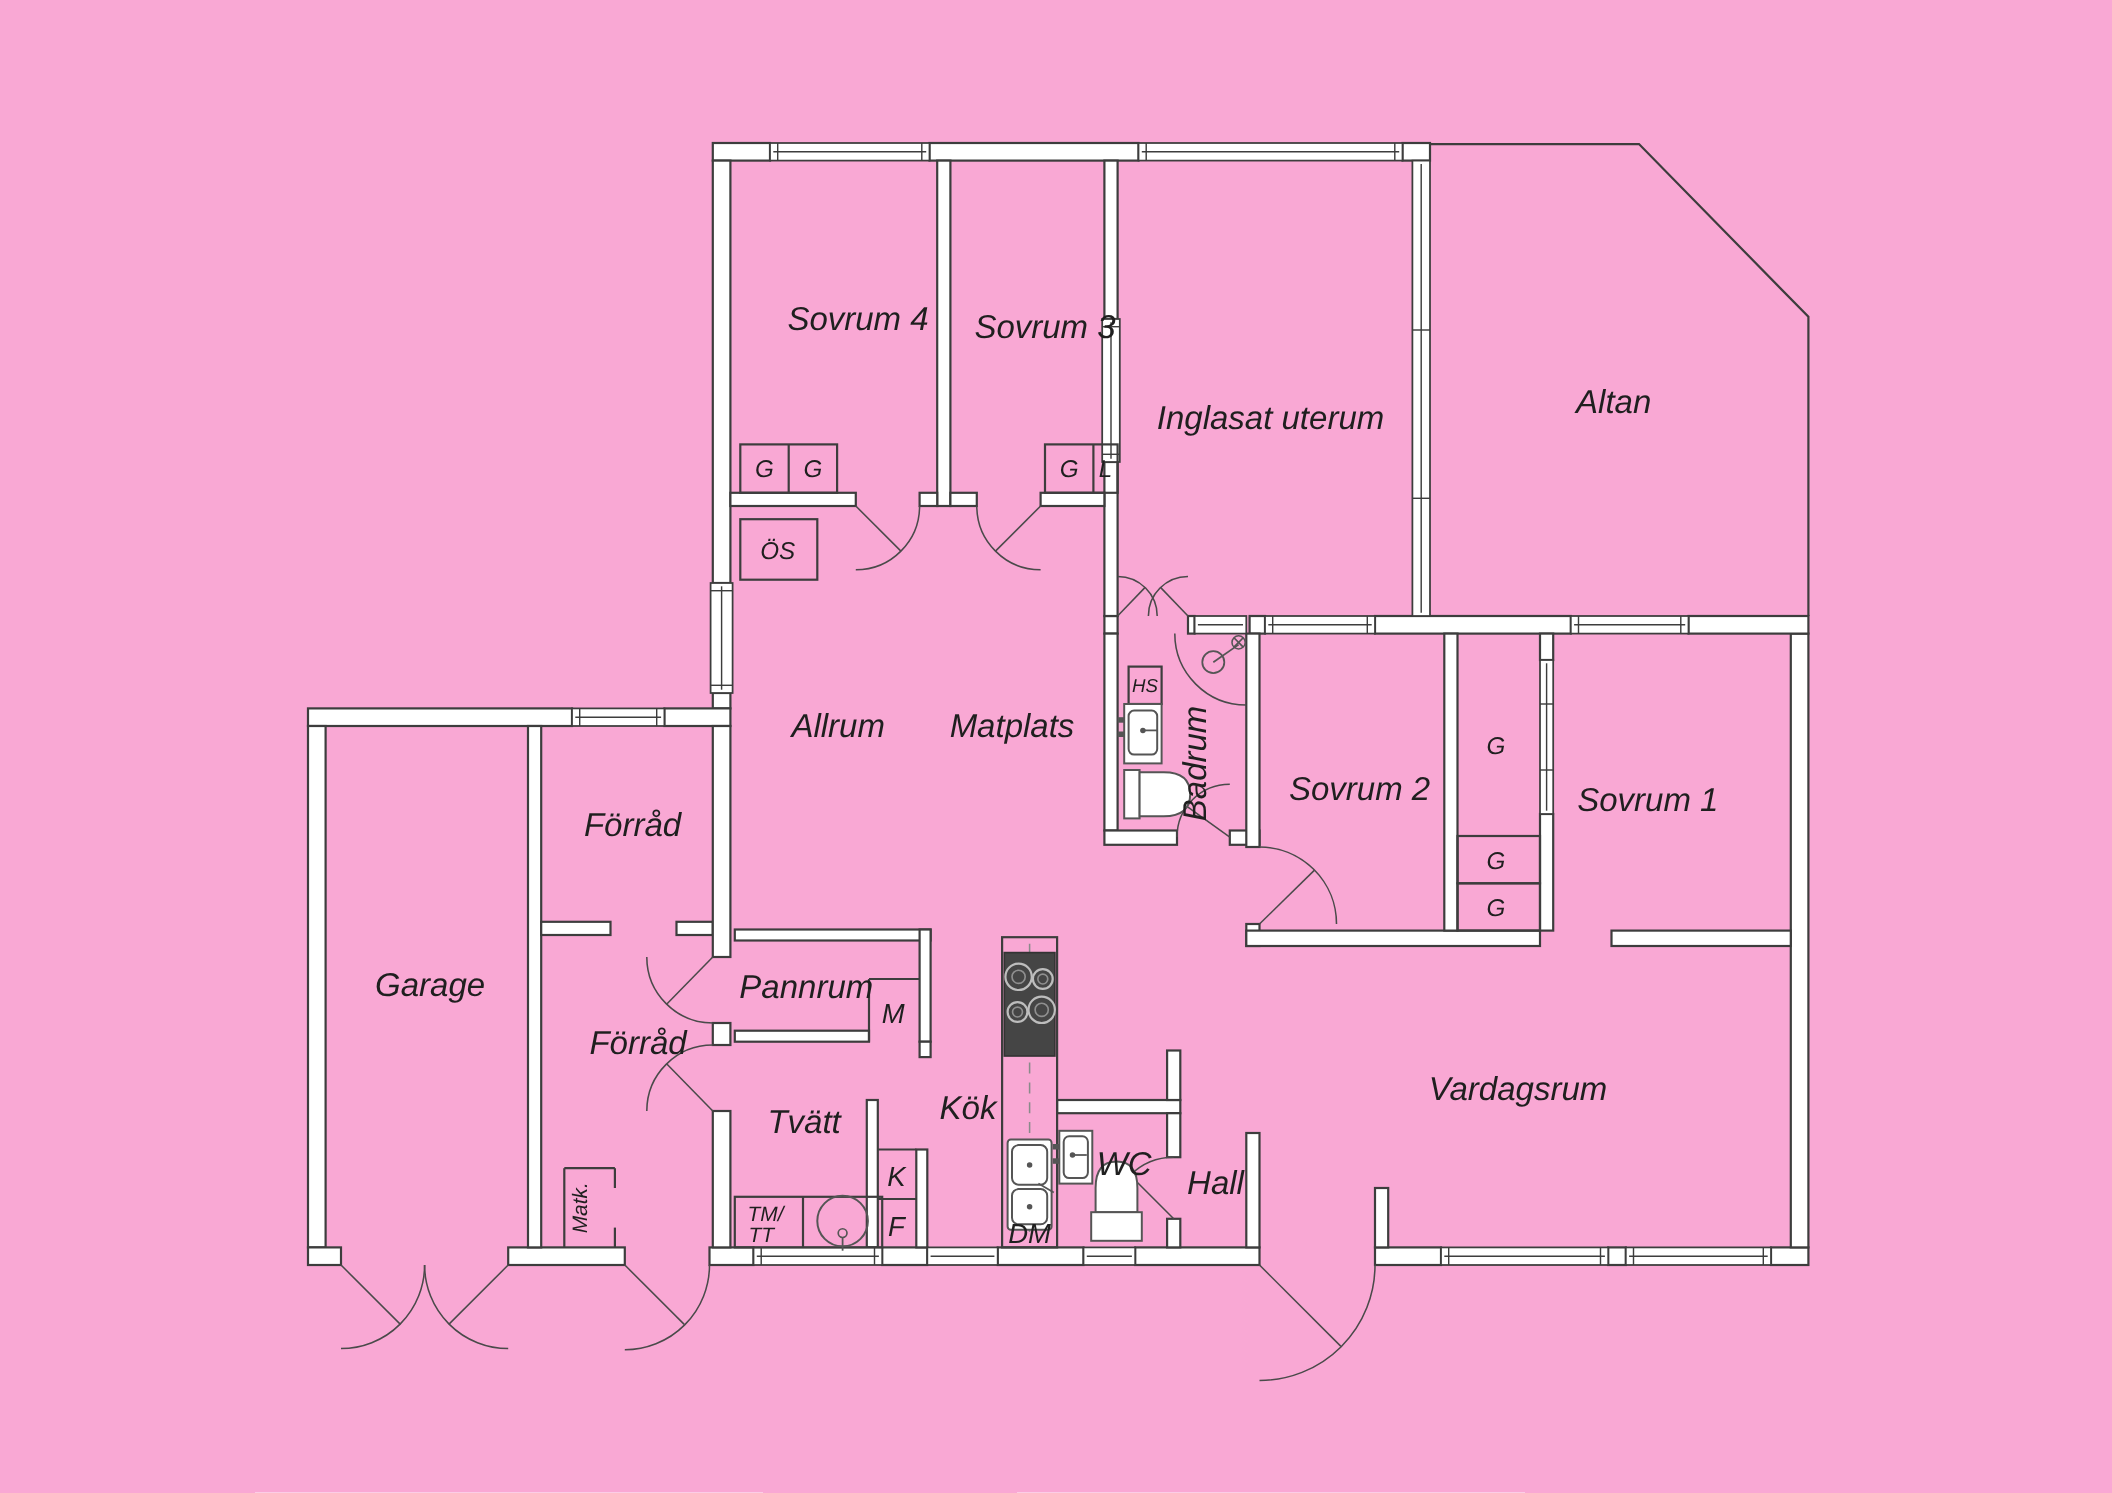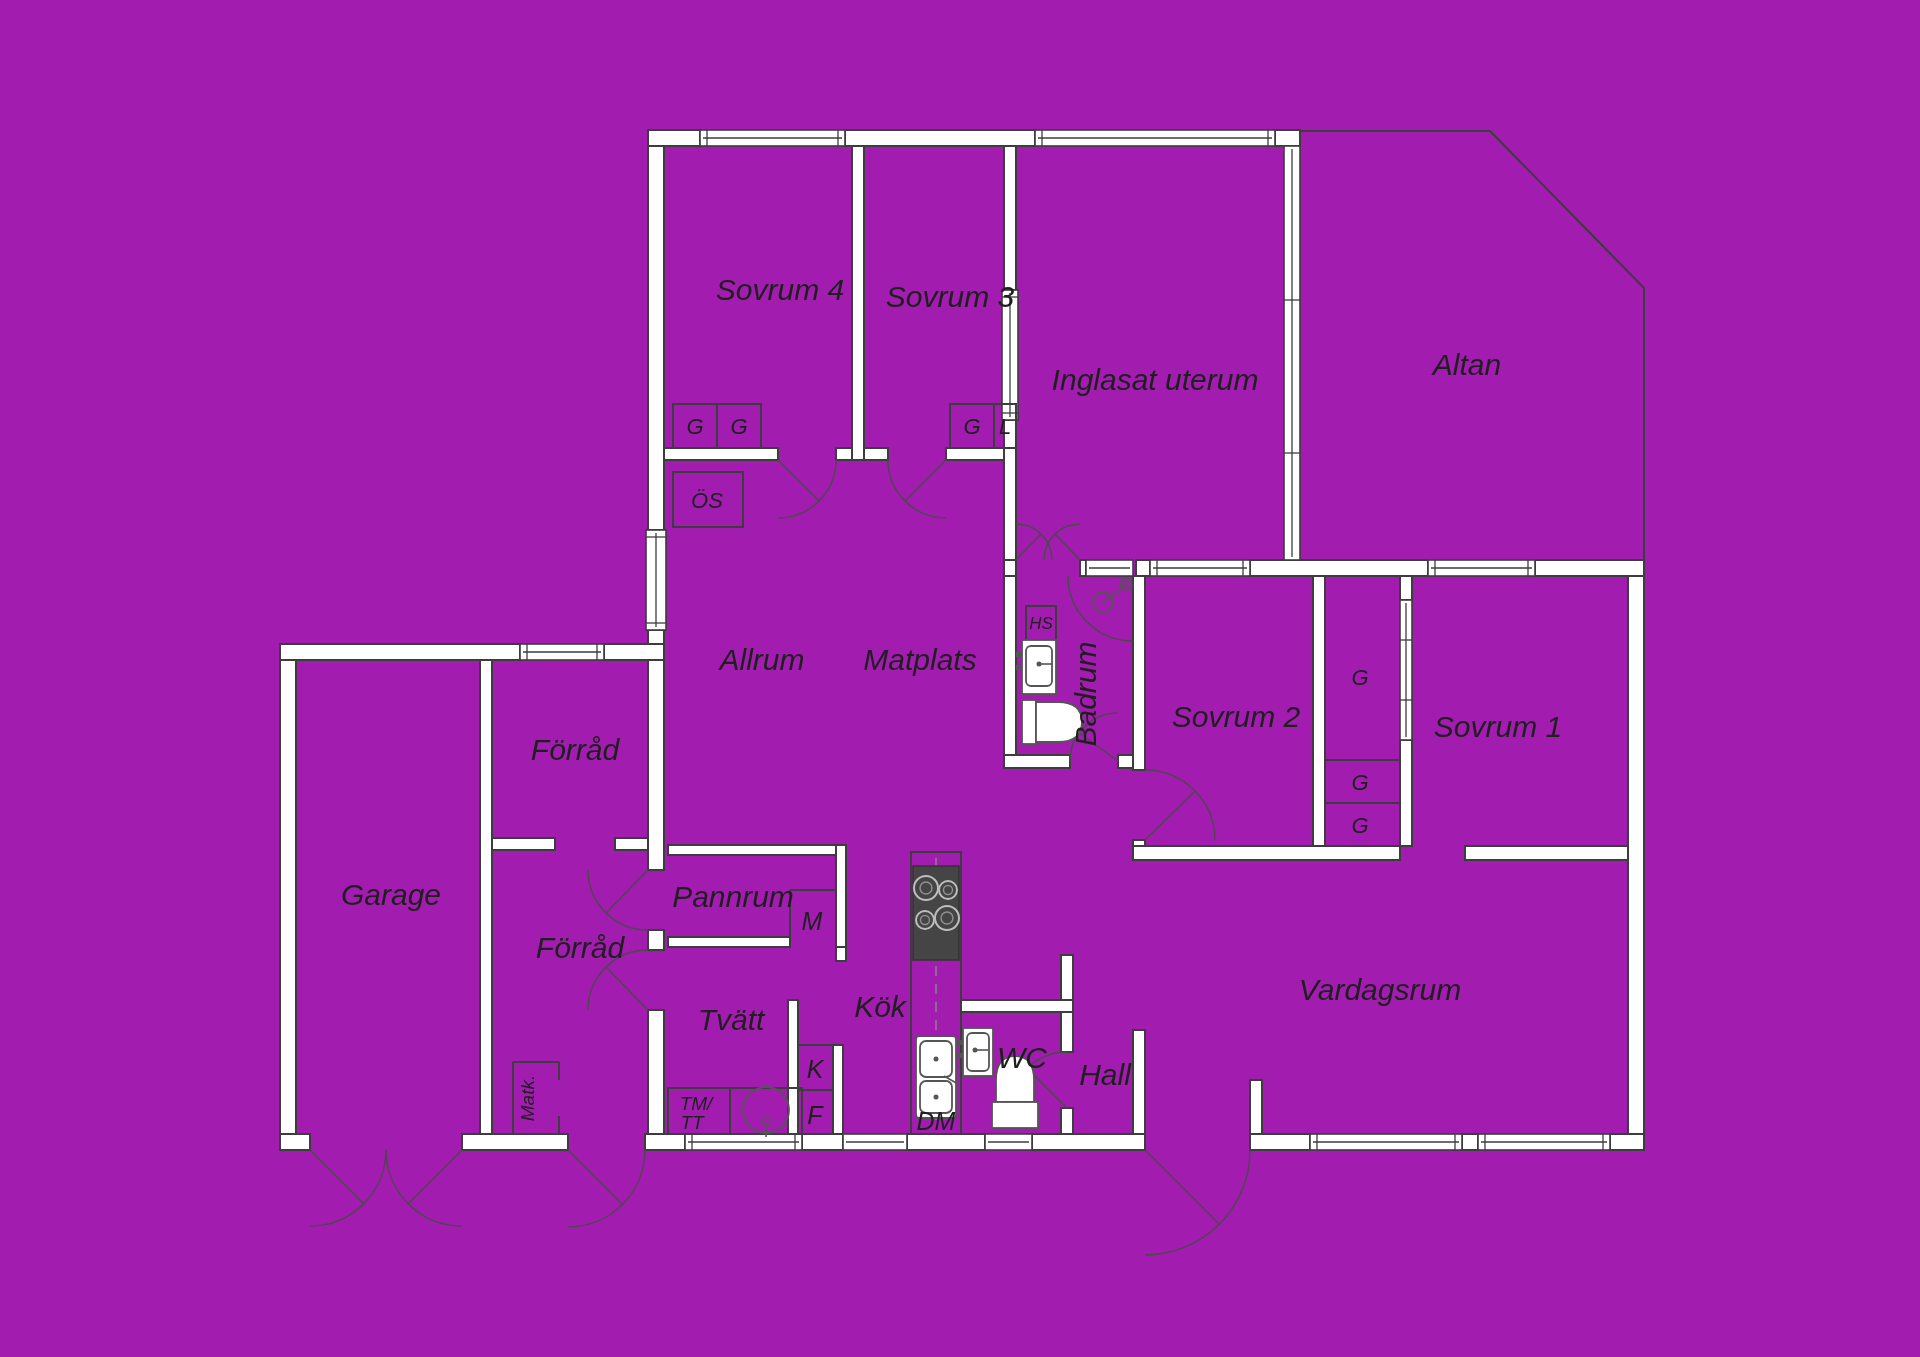--- a/index.html
+++ b/index.html
@@ -1,16 +1,16 @@
 <!DOCTYPE html>
 <html><head>
 <meta charset="utf-8">
 <style>
   html,body{margin:0;padding:0;background:#ffffff;}
-  .page{width:1920px;height:1357px;background:#a21caf;position:relative;overflow:hidden;}
+  .page{width:1920px;height:1357px;background:#f9a8d4;position:relative;overflow:hidden;}
   svg{display:block;}
   .wall{fill:#ffffff;stroke:#3d3d3d;stroke-width:2;}
   .thin{fill:none;stroke:#3d3d3d;stroke-width:2;}
   .win{fill:#ffffff;stroke:#3d3d3d;stroke-width:1.6;}
   .winline{stroke:#3d3d3d;stroke-width:1.3;fill:none;}
   .fix{fill:#ffffff;stroke:#555555;stroke-width:1.8;}
   .fixline{stroke:#555555;stroke-width:1.6;fill:none;}
   .dash{stroke:#8a8a8a;stroke-width:1.4;stroke-dasharray:10 8;fill:none;}
   .arc{fill:none;stroke:#4a4a4a;stroke-width:1.4;}
   text{font-family:"Liberation Sans",sans-serif;font-style:italic;fill:#1f1f1f;}

